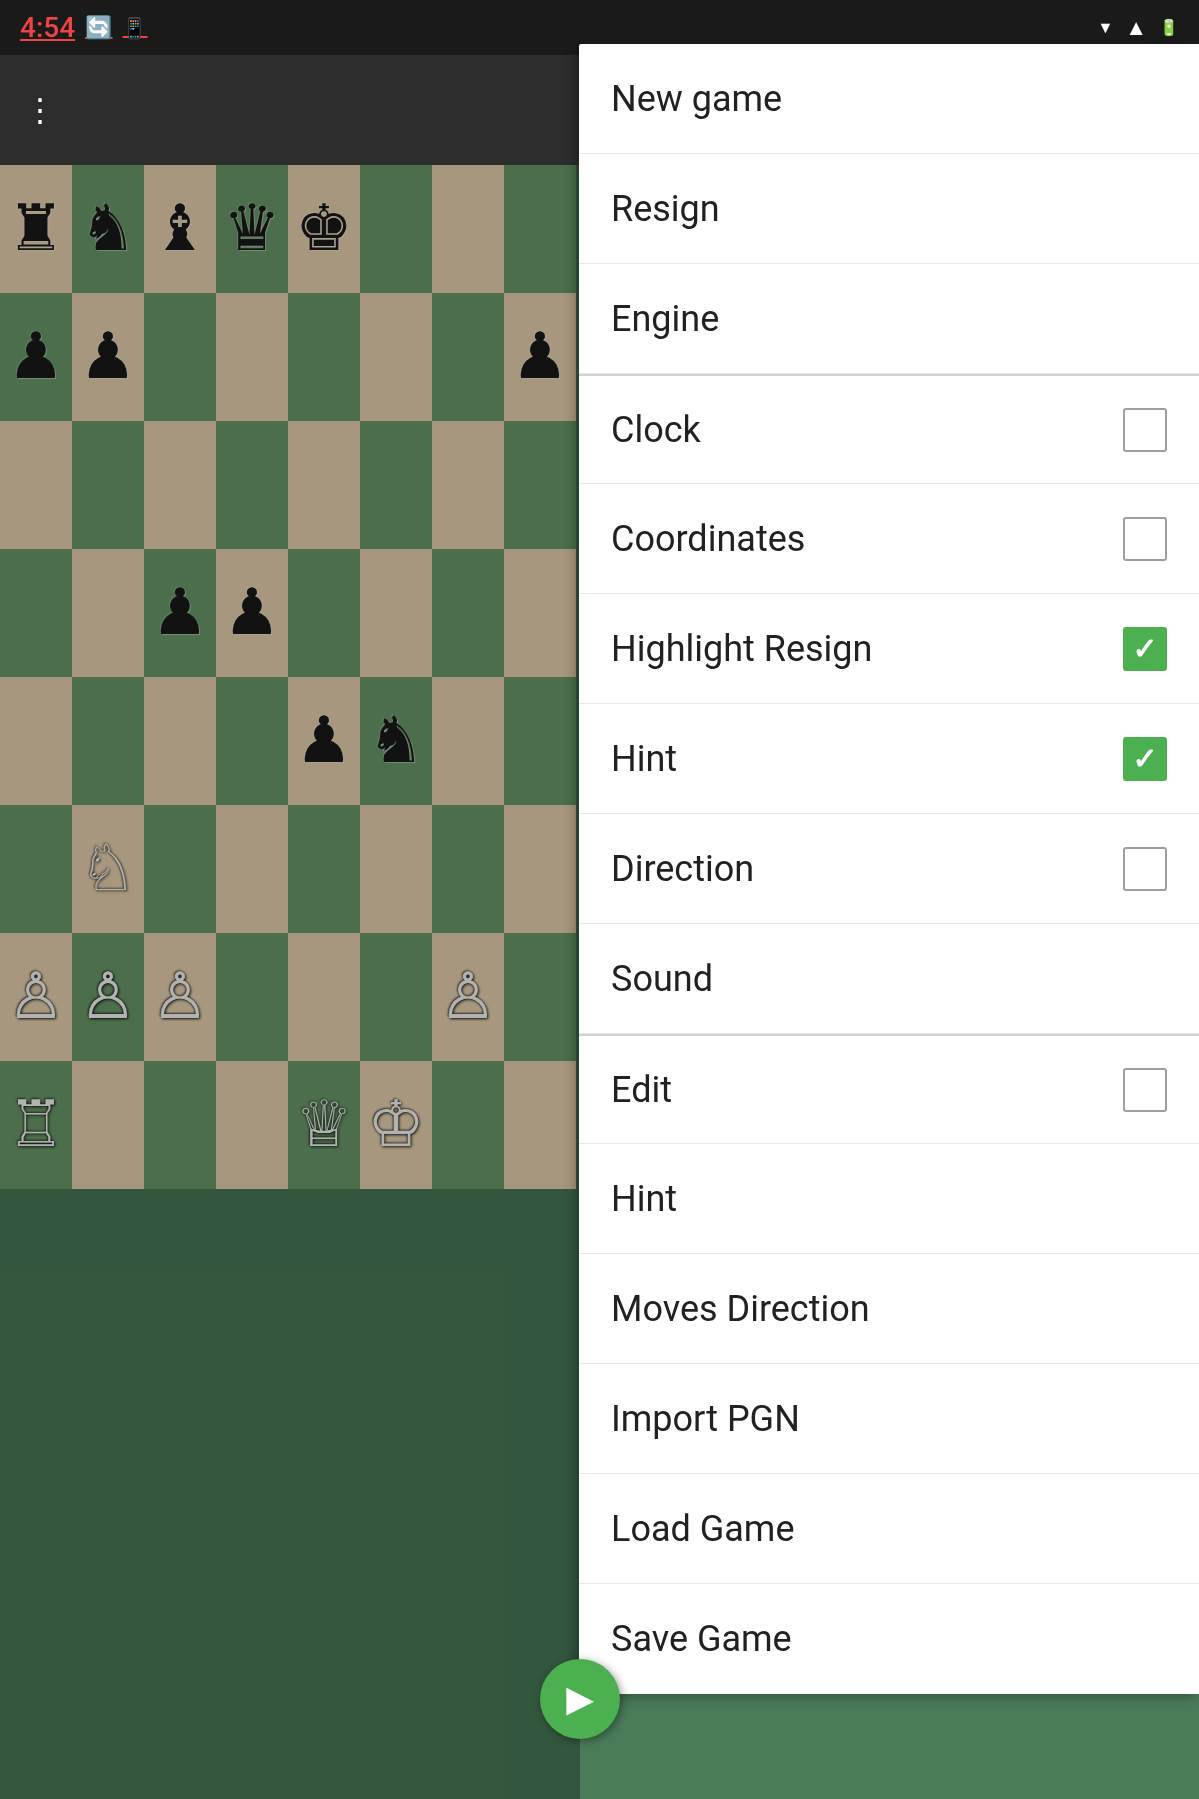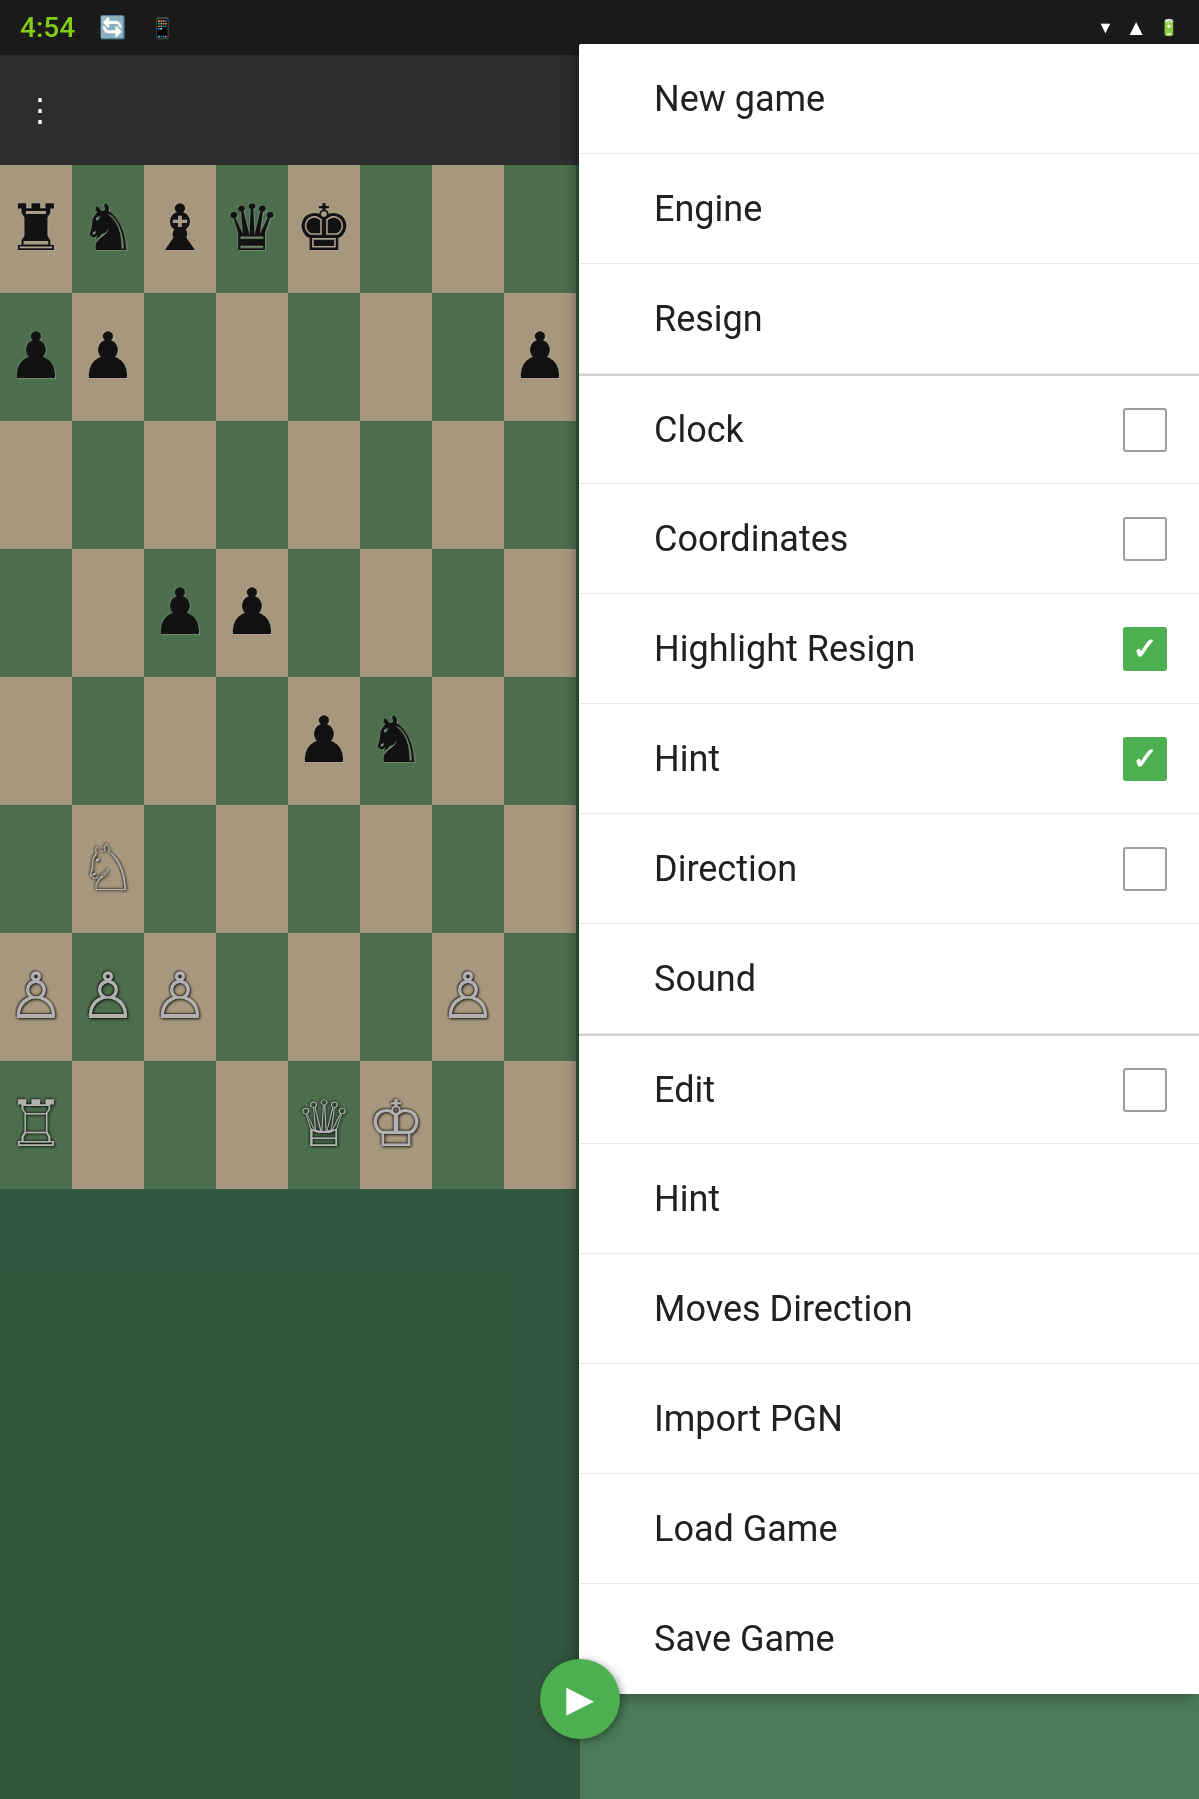--- a/index.html
+++ b/index.html
@@ -20,24 +20,25 @@
       display: flex;
       align-items: center;
       justify-content: space-between;
       padding: 0 20px;
       position: relative;
       z-index: 10;
     }
     .status-bar-left {
       display: flex;
       align-items: center;
-      gap: 24px;
-      color: #84cc16;
+      gap: 10px;
+      color: #ef4444;
       font-size: 28px;
       font-weight: 500;
+      text-decoration: underline;
     }
     .status-bar-right {
       display: flex;
       align-items: center;
       gap: 12px;
       color: white;
     }
 
     
     .app-bar {
@@ -135,21 +136,20 @@
       justify-content: space-between;
       padding: 0 32px;
       height: 110px;
       border-bottom: 1px solid #e8e8e8;
       cursor: pointer;
     }
     .menu-item-text {
       font-size: 36px;
       color: #212121;
       font-weight: 400;
-      margin-left: 43px;
     }
     .menu-item.separator {
       border-top: 2px solid #d0d0d0;
     }
     .menu-item:last-child {
       border-bottom: none;
     }
 
     
     .checkbox {
@@ -323,24 +323,24 @@
     </div>
 </div>
 
 <div class="menu-overlay" id="menu-overlay"></div>
 
 <div class="dropdown-menu" id="dropdown-menu">
     <div class="menu-item">
       <span class="menu-item-text">New game</span>
     </div>
     <div class="menu-item">
+      <span class="menu-item-text">Resign</span>
+    </div>
+    <div class="menu-item">
       <span class="menu-item-text">Engine</span>
-    </div>
-    <div class="menu-item">
-      <span class="menu-item-text">Resign</span>
     </div>
     <div class="menu-item separator">
       <span class="menu-item-text">Clock</span>
       <div class="checkbox"></div>
     </div>
     <div class="menu-item">
       <span class="menu-item-text">Coordinates</span>
       <div class="checkbox"></div>
     </div>
     <div class="menu-item">

